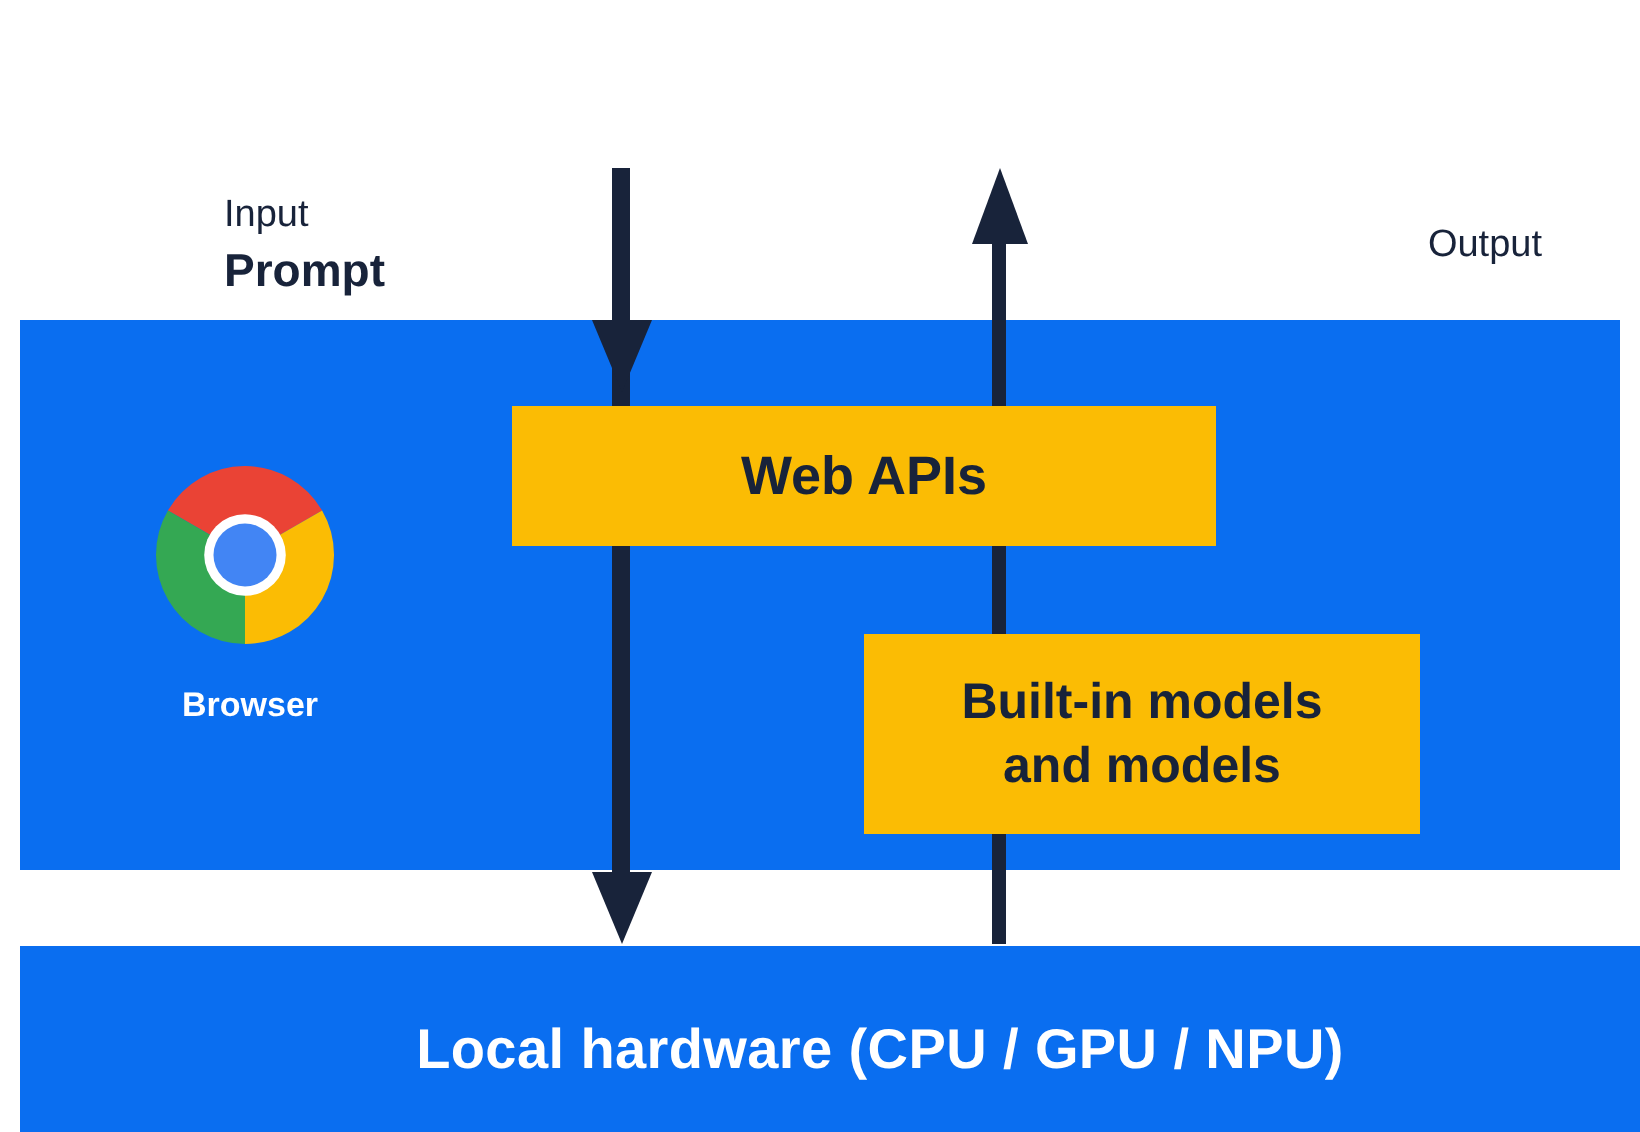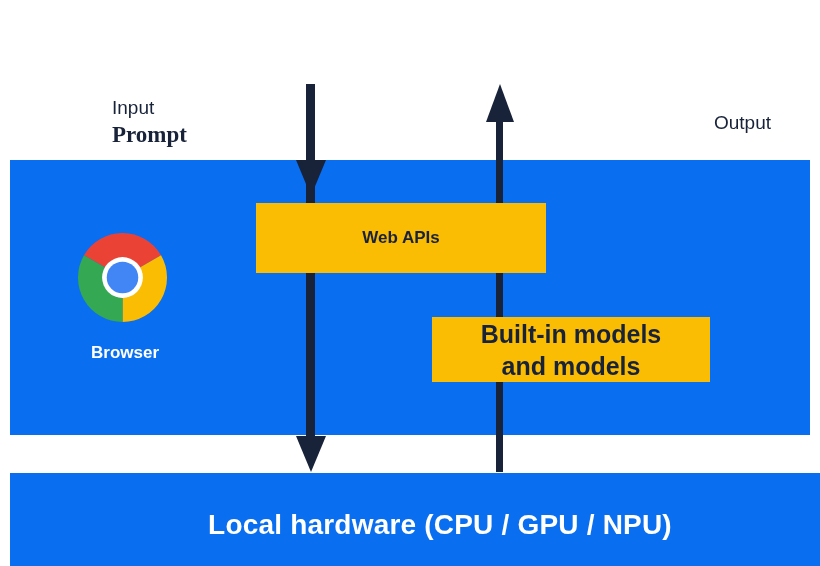--- a/index.html
+++ b/index.html
@@ -12,31 +12,31 @@
   .top-bar{top:10px;height:74px;}
   .middle-bar{top:160px;height:275px;}
   .bottom-bar{top:473px;height:104px;padding-left:30px;}
   .bar-label{color:var(--text-on-blue,#ffffff);font-weight:bold;font-size:29px;letter-spacing:0.2px;}
   .bottom-bar .bar-label{font-size:28px;}
 
   .io-block{position:absolute;z-index:2;color:var(--arrow-navy,#18233A);}
   .input-block{left:112px;top:96px;text-align:left;}
   .output-block{right:49px;top:111px;text-align:right;}
   .io-title{font-size:19px;font-weight:normal;line-height:24px;}
-  .io-value{font-size:23px;font-weight:bold;line-height:28px;margin-top:1px;font-family:Liberation Serif, serif;}
+  .io-value{font-size:23px;font-weight:bold;line-height:28px;margin-top:1px;}
 
   .chrome-icon{position:absolute;left:78px;top:233px;width:89px;height:89px;z-index:2;}
   .browser-label{position:absolute;left:60px;top:343px;width:130px;text-align:center;
     color:var(--text-on-blue,#ffffff);font-size:17px;font-weight:bold;z-index:2;}
 
   .yellow-box{position:absolute;background:var(--box-yellow,#FBBC04);z-index:3;
     display:flex;flex-direction:column;align-items:center;justify-content:center;
     color:var(--arrow-navy,#18233A);font-weight:bold;text-align:center;}
-  .web-apis-box{left:256px;top:203px;width:290px;height:70px;font-size:17px;}
-  .builtin-box{left:432px;top:317px;width:278px;height:65px;font-size:25px;line-height:32px;}
+  .web-apis-box{left:256px;top:203px;width:352px;height:70px;font-size:27px;}
+  .builtin-box{left:432px;top:317px;width:278px;height:100px;font-size:25px;line-height:32px;}
 
   .arrow-shaft{position:absolute;background:var(--arrow-navy,#18233A);z-index:2;}
   .down-shaft{left:306px;top:84px;width:9px;height:356px;}
   .up-shaft{left:496px;top:112px;width:7px;height:360px;}
   .arrow-head{position:absolute;width:0;height:0;z-index:2;}
   .head-down{border-left:15px solid transparent;border-right:15px solid transparent;
     border-top:36px solid var(--arrow-navy,#18233A);}
   .down-head-mid{left:296px;top:160px;}
   .down-head-bottom{left:296px;top:436px;}
   .head-up{border-left:14px solid transparent;border-right:14px solid transparent;

